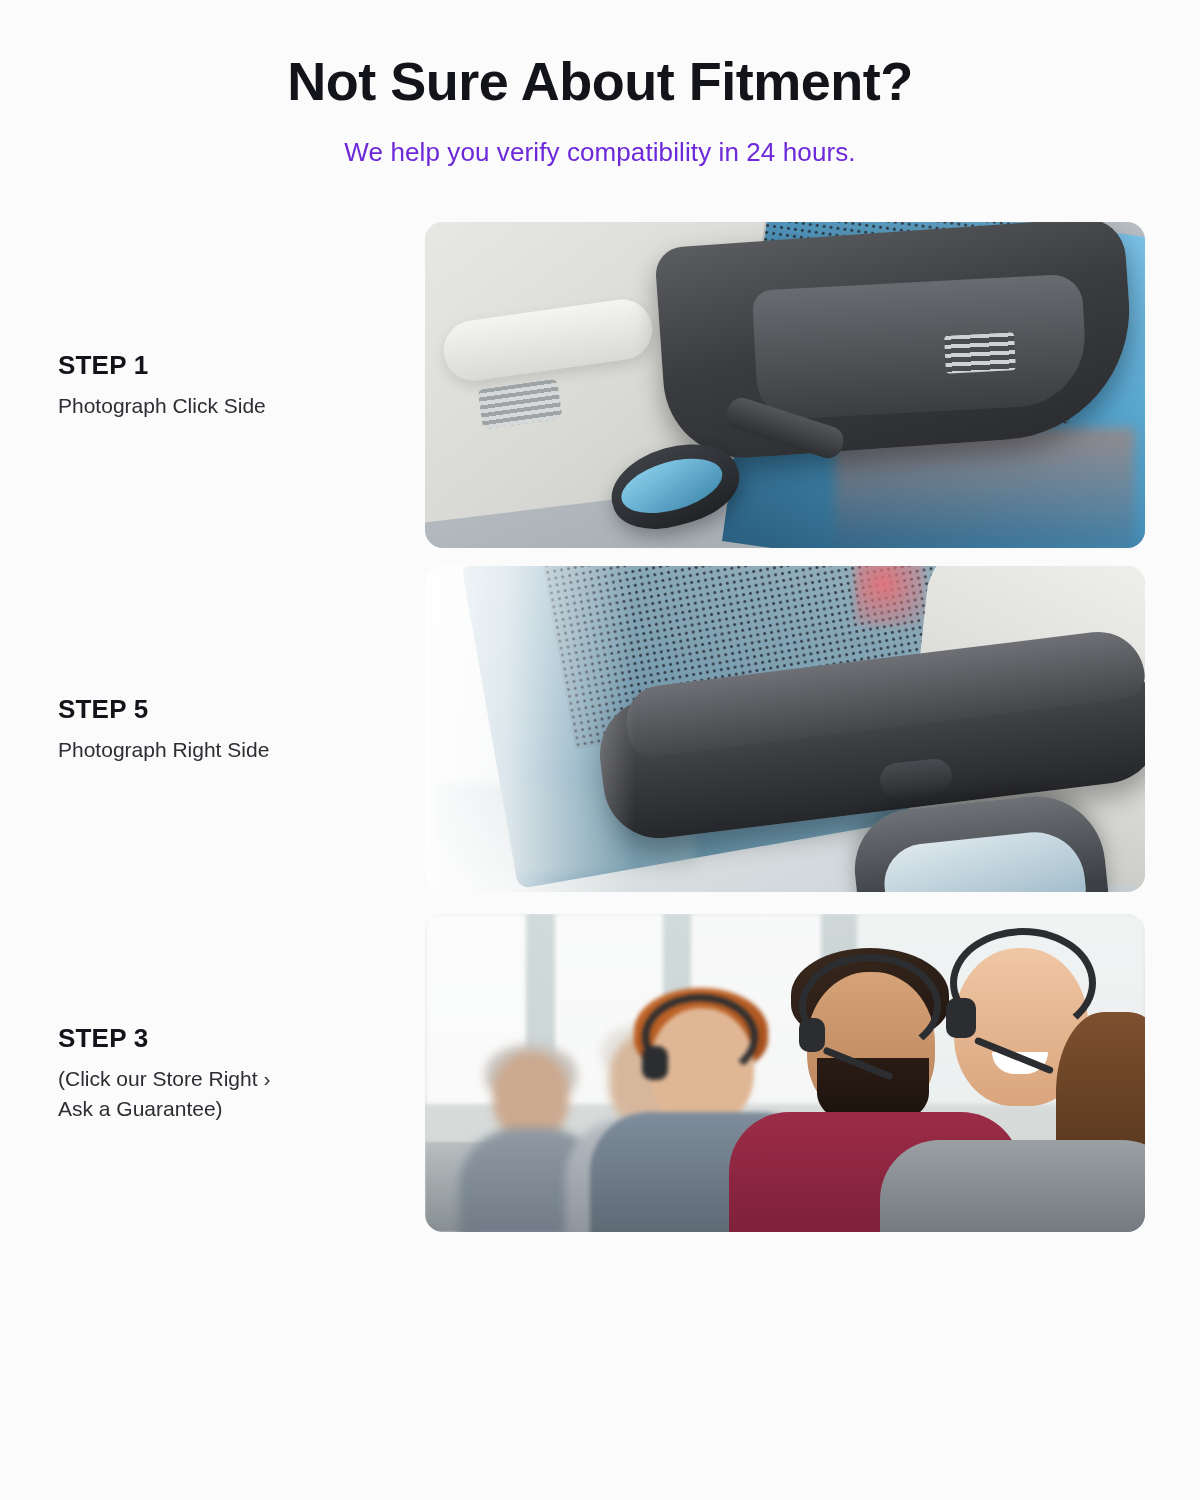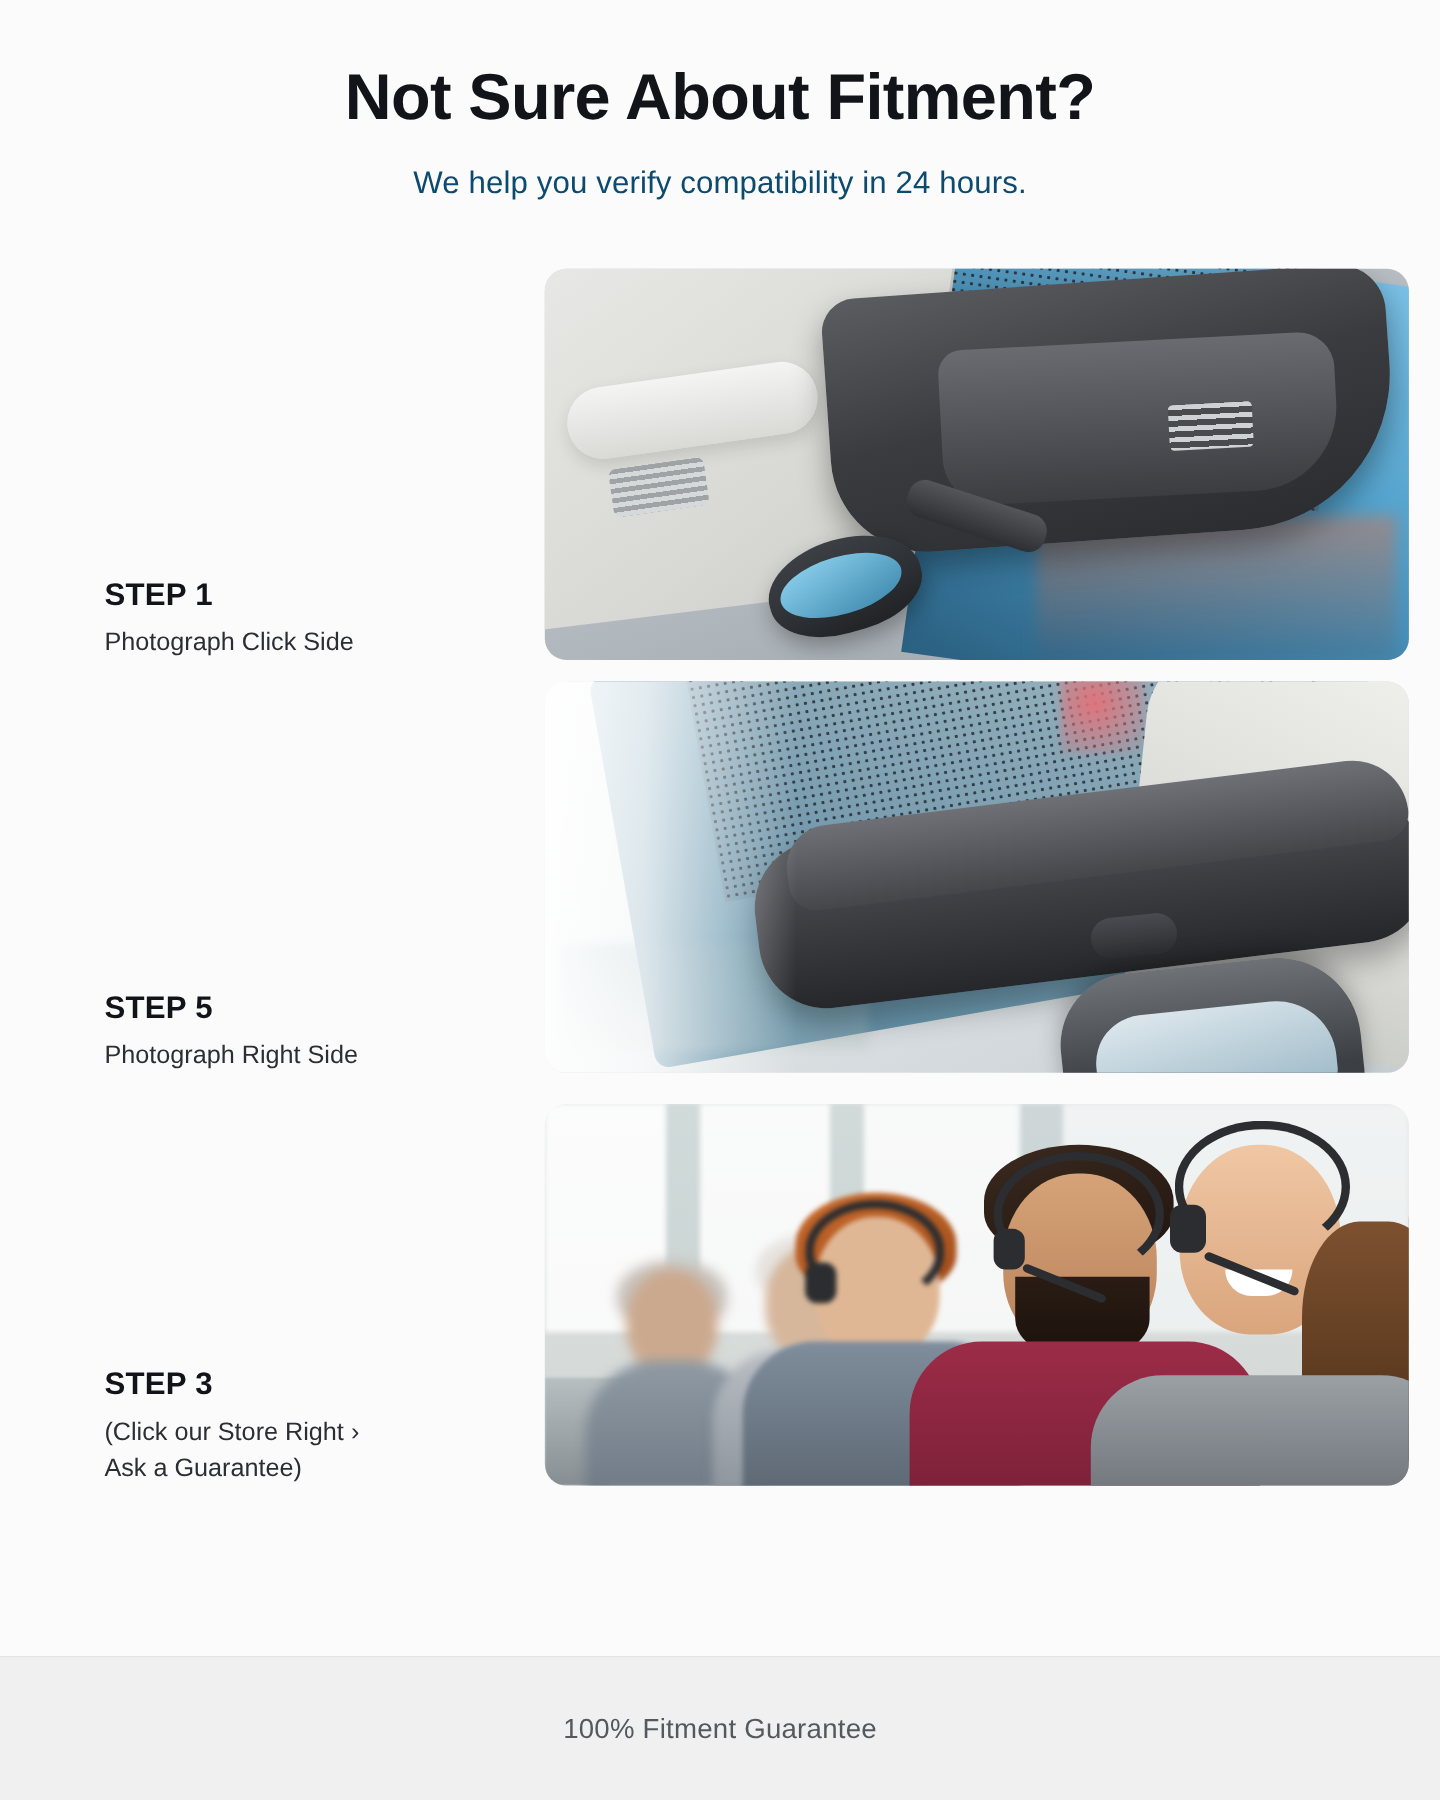--- a/index.html
+++ b/index.html
@@ -35,37 +35,36 @@
     line-height: 1.1;
     font-weight: 700;
     letter-spacing: -0.5px;
     color: #12141a;
     margin: 0;
   }
   .subtitle {
     margin: 26px 0 0 0;
     font-size: 26px;
     font-weight: 400;
-    color: #0c4a6e;
+    color: #6d28d9;
     letter-spacing: 0.1px;
   }
 
   
   .steps {
     margin-top: 52px;
     display: flex;
     flex-direction: column;
     gap: 14px;
   }
   .step-row {
     display: flex;
-    align-items: flex-end;
+    align-items: center;
     min-height: 330px;
     position: relative;
-    padding-left: 29px;
   }
   .step-text {
     width: 425px;
     padding-left: 58px;
     padding-right: 16px;
   }
   .step-label {
     font-size: 26px;
     font-weight: 700;
     color: #12141a;
@@ -490,17 +489,14 @@
           <div class="headset"></div>
           <div class="earcup"></div>
           <div class="boom"></div>
           <div class="body"></div>
         </div>
       </div>
     </div>
 
   </div>
 
-  <div class="footer">
-    <span class="footer-text">100% Fitment Guarantee</span>
-  </div>
 
 </div>
 
 </body></html>

